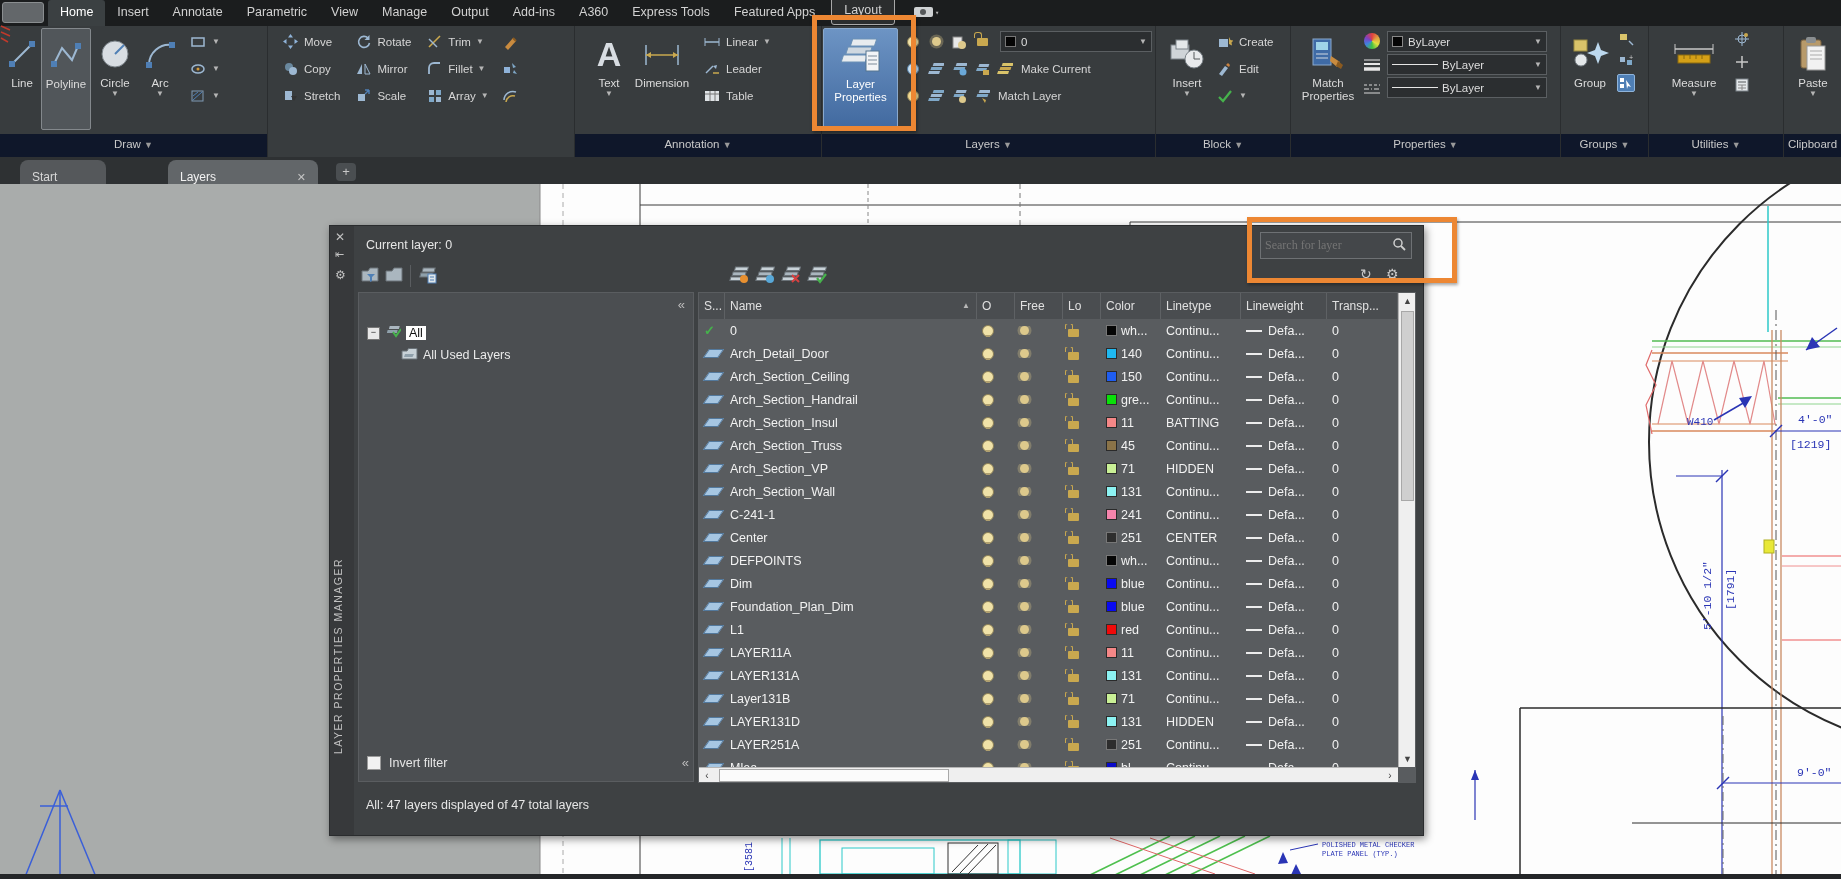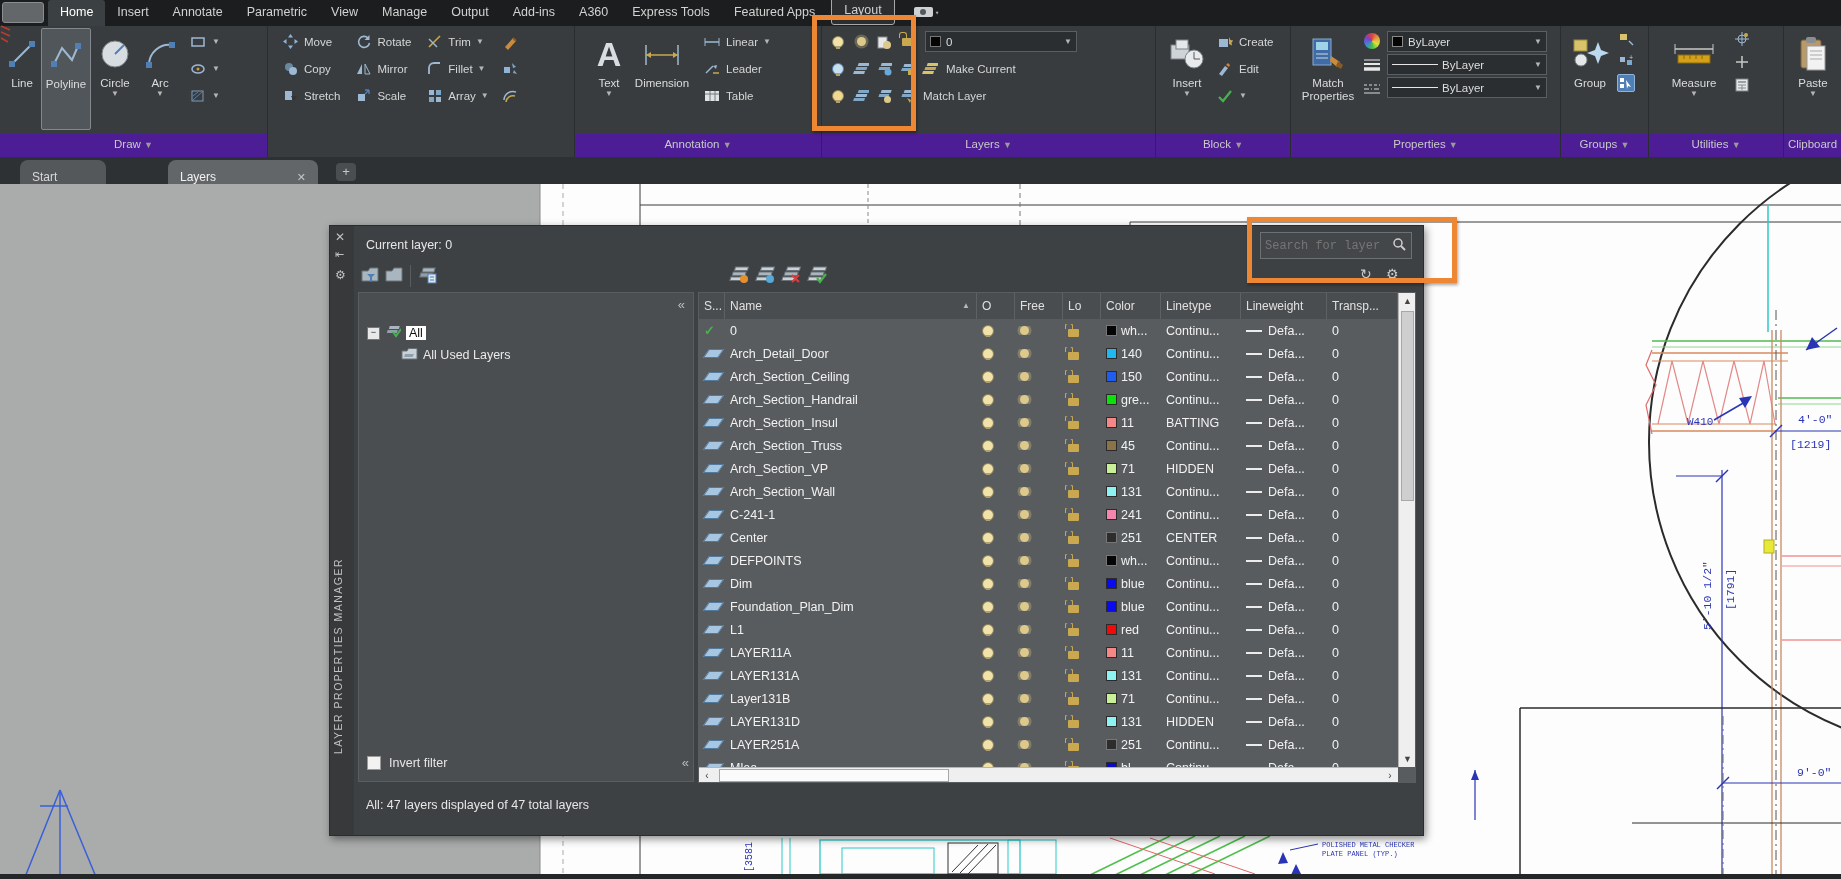--- a/index.html
+++ b/index.html
@@ -10,21 +10,21 @@
   #red-stub{position:absolute;left:0px;top:24px;width:12px;height:20px;z-index:7;}
   #tabs{display:flex;align-items:flex-end;margin-left:48px;height:26px;}
   .rtab{padding:4px 12px 5px;font-size:12.5px;color:#d2d2d2;cursor:default;line-height:17px;}
   .rtab.active{background:#3b4042;color:#fff;border-radius:3px 3px 0 0;}
   .rtab.boxed{border:1.5px solid #a8a8a8;border-radius:3px;background:#2b2d2e;margin:0 4px 1px;}
   #cam-icon{margin-left:14px;margin-bottom:4px;}
   
   #ribbon{position:absolute;left:0;top:26px;width:1841px;height:131px;background:#383c3e;z-index:6;}
   .panel{position:absolute;top:0;height:131px;border-right:1px solid #2a2d2f;box-sizing:border-box;}
   .pbody{position:absolute;left:0;top:0;right:0;height:108px;display:flex;align-items:flex-start;padding:2px 3px 0;box-sizing:border-box;}
-  .plabel{position:absolute;left:0;right:0;top:108px;height:23px;background:#4c1d95;color:#c9c9c9;font-size:11.5px;text-align:center;line-height:21px;white-space:nowrap;overflow:hidden;}
+  .plabel{position:absolute;left:0;right:0;top:108px;height:23px;background:#0f172a;color:#c9c9c9;font-size:11.5px;text-align:center;line-height:21px;white-space:nowrap;overflow:hidden;}
   .plabel .pcaret{color:#9a9a9a;font-size:9px;}
   .big{width:54px;height:102px;display:flex;flex-direction:column;align-items:center;color:#dcdcdc;font-size:11.5px;text-align:center;border-radius:2px;line-height:13px;}
   .big .bicon{height:46px;display:flex;align-items:center;justify-content:center;margin-top:3px;}
   .big.sel{background:#51565a;border:1px solid #83888c;box-sizing:border-box;}
   .big.lp{width:78px;background:linear-gradient(#6d94c4,#41699f);border:1px solid #8aa9cd;color:#fff;box-sizing:border-box;}
   .caret{color:#b5b5b5;font-size:8px;line-height:8px;}
   .colstack{display:flex;flex-direction:column;justify-content:flex-start;margin-left:3px;}
   .trow{display:flex;align-items:center;height:27px;font-size:11.5px;color:#d6d6d6;gap:5px;white-space:nowrap;}
   .mini{width:18px;height:18px;display:inline-flex;align-items:center;justify-content:center;flex:none;}
   .mini.hl{background:#4f7fb5;border:1px solid #8fb4da;box-sizing:border-box;border-radius:2px;}
@@ -44,21 +44,21 @@
   #canvas{position:absolute;left:0;top:184px;width:1841px;height:695px;background:#a9acab;z-index:1;}
   #drawsvg{position:absolute;left:0;top:0;}
   #botbar{position:absolute;left:0;top:874px;width:1841px;height:5px;background:#242628;z-index:4;}
   
   #palette{position:absolute;left:329px;top:225px;width:1095px;height:611px;background:#3e4143;z-index:5;box-shadow:2px 3px 8px rgba(0,0,0,.45);border:1px solid #2a2c2e;box-sizing:border-box;}
   #pal-side{position:absolute;left:0;top:0;width:24px;height:100%;background:#37393b;color:#c8c8c8;}
   #pal-side .sic{position:absolute;left:5px;font-size:12px;color:#c2c2c2;}
   #pal-title{position:absolute;left:2px;top:290px;height:280px;width:20px;writing-mode:vertical-rl;transform:rotate(180deg);font-size:10.5px;letter-spacing:1.5px;color:#c2c2c2;text-align:center;}
   #cur-layer{position:absolute;left:36px;top:12px;font-size:12.5px;color:#e6e6e6;}
   #searchbox{position:absolute;left:930px;top:6px;width:152px;height:27px;background:#44474a;border:1px solid #6e7174;box-sizing:border-box;display:flex;align-items:center;}
-  #searchbox input{flex:1;background:transparent;border:none;outline:none;color:#cfcfcf;font-size:12px;padding:0 4px;font-family:Liberation Mono, monospace;width:110px;}
+  #searchbox input{flex:1;background:transparent;border:none;outline:none;color:#cfcfcf;font-size:12px;padding:0 4px;font-family:Liberation Serif, serif;width:110px;}
   #ptools{position:absolute;left:28px;top:38px;width:1060px;height:26px;}
   .ptool{position:absolute;top:1px;}
   .pdivider{position:absolute;left:52px;top:1px;width:1px;height:22px;background:#5a5d60;}
   #refresh-ic{position:absolute;left:1030px;top:40px;font-size:14px;color:#c8c8c8;}
   #gear-ic{position:absolute;left:1056px;top:40px;font-size:14px;color:#c8c8c8;}
   
   #filters{position:absolute;left:28px;top:66px;width:336px;height:490px;background:#4b4e51;border:1px solid #5a5d60;box-sizing:border-box;}
   #filters .fhead{position:absolute;left:0;top:0;right:0;height:24px;color:#e2e2e2;font-size:12.5px;line-height:24px;padding-left:10px;}
   .chev{position:absolute;right:8px;top:0;color:#bdbdbd;font-size:13px;}
   .treerow{position:absolute;left:0;font-size:12.5px;color:#eaeaea;display:flex;align-items:center;gap:5px;}
@@ -492,20 +492,36 @@
               </span>
               <span>Table</span>
             </div>
         </div>
       </div>
       <div class="plabel"><span>Annotation</span> <span class="pcaret">▼</span></div>
     </div>
 
     <div class="panel" style="left:822px;width:334px">
       <div class="pbody" style="padding-left:1px">
+        <div class="big lp">
+          <span class="bicon">
+              <svg width="42" height="40">
+                <g transform="skewX(-18)">
+                  <rect x="14" y="4" width="24" height="7" fill="#e8ecef" stroke="#6a90b5"></rect>
+                  <rect x="12" y="12" width="24" height="7" fill="#cfd8e0" stroke="#6a90b5"></rect>
+                  <rect x="10" y="20" width="24" height="7" fill="#e8ecef" stroke="#6a90b5"></rect>
+                </g>
+                <rect x="26" y="16" width="13" height="20" fill="#f2f4f6" stroke="#55748f"></rect>
+                <line x1="28" y1="21" x2="37" y2="21" stroke="#7a8a98"></line>
+                <line x1="28" y1="25" x2="37" y2="25" stroke="#7a8a98"></line>
+                <line x1="28" y1="29" x2="37" y2="29" stroke="#7a8a98"></line>
+              </svg>
+            </span>
+          <span>Layer Properties</span>
+        </div>
         <div class="colstack" style="margin-left:6px">
           <div class="trow">
             <span class="mini">
                 <span class="bulb"></span>
               </span>
             <span class="mini">
                 <span class="sun"></span>
               </span>
             <span class="mini">
                 <svg width="16" height="16">

